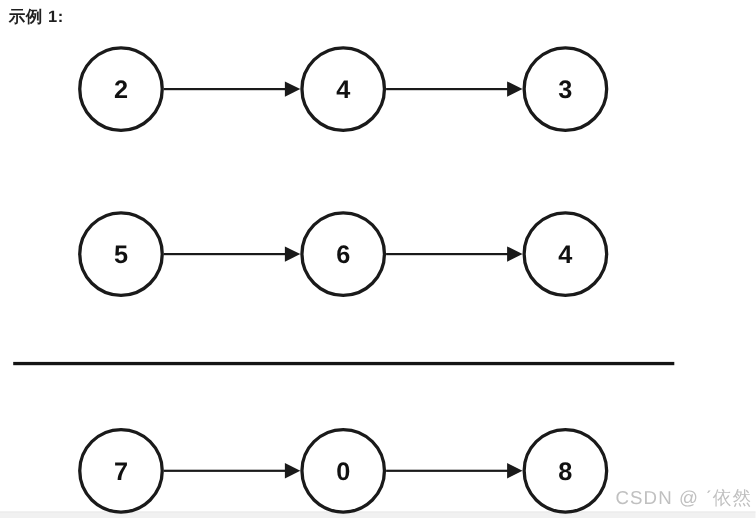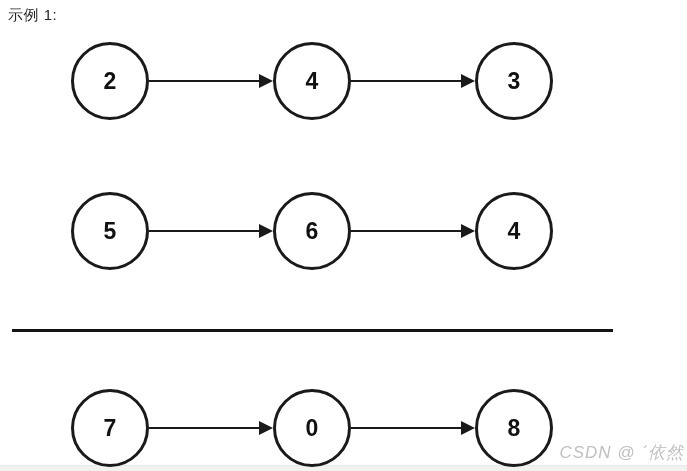--- a/index.html
+++ b/index.html
@@ -12,21 +12,21 @@
   .page {
     position: relative;
     width: 687px; height: 471px;
     background: #ffffff;
     overflow: hidden;
   }
   .title {
     position: absolute;
     left: 8px; top: 6px;
     font-size: 15px;
-    font-weight: 400;
+    font-weight: 700;
     color: #1f1f1f;
     letter-spacing: 0.5px;
   }
   .diagram {
     position: absolute;
     left: 0; top: 0; right: 0; bottom: 0;
   }
   .node {
     position: absolute;
     width: 78px; height: 78px;
@@ -62,21 +62,20 @@
     width: 601px; height: 3px;
     background: #141414;
   }
   .watermark {
     position: absolute;
     right: 3px; top: 441px;
     font-size: 17px;
     color: #c0c0c0;
     letter-spacing: 1px;
     z-index: 3;
-    font-style: italic;
   }
   .bottom-strip {
     position: absolute;
     left: 0; bottom: 0;
     width: 687px; height: 5px;
     background: #f1f1f1;
     border-top: 1px solid #e9e9e9;
     z-index: 0;
   }
 </style>

